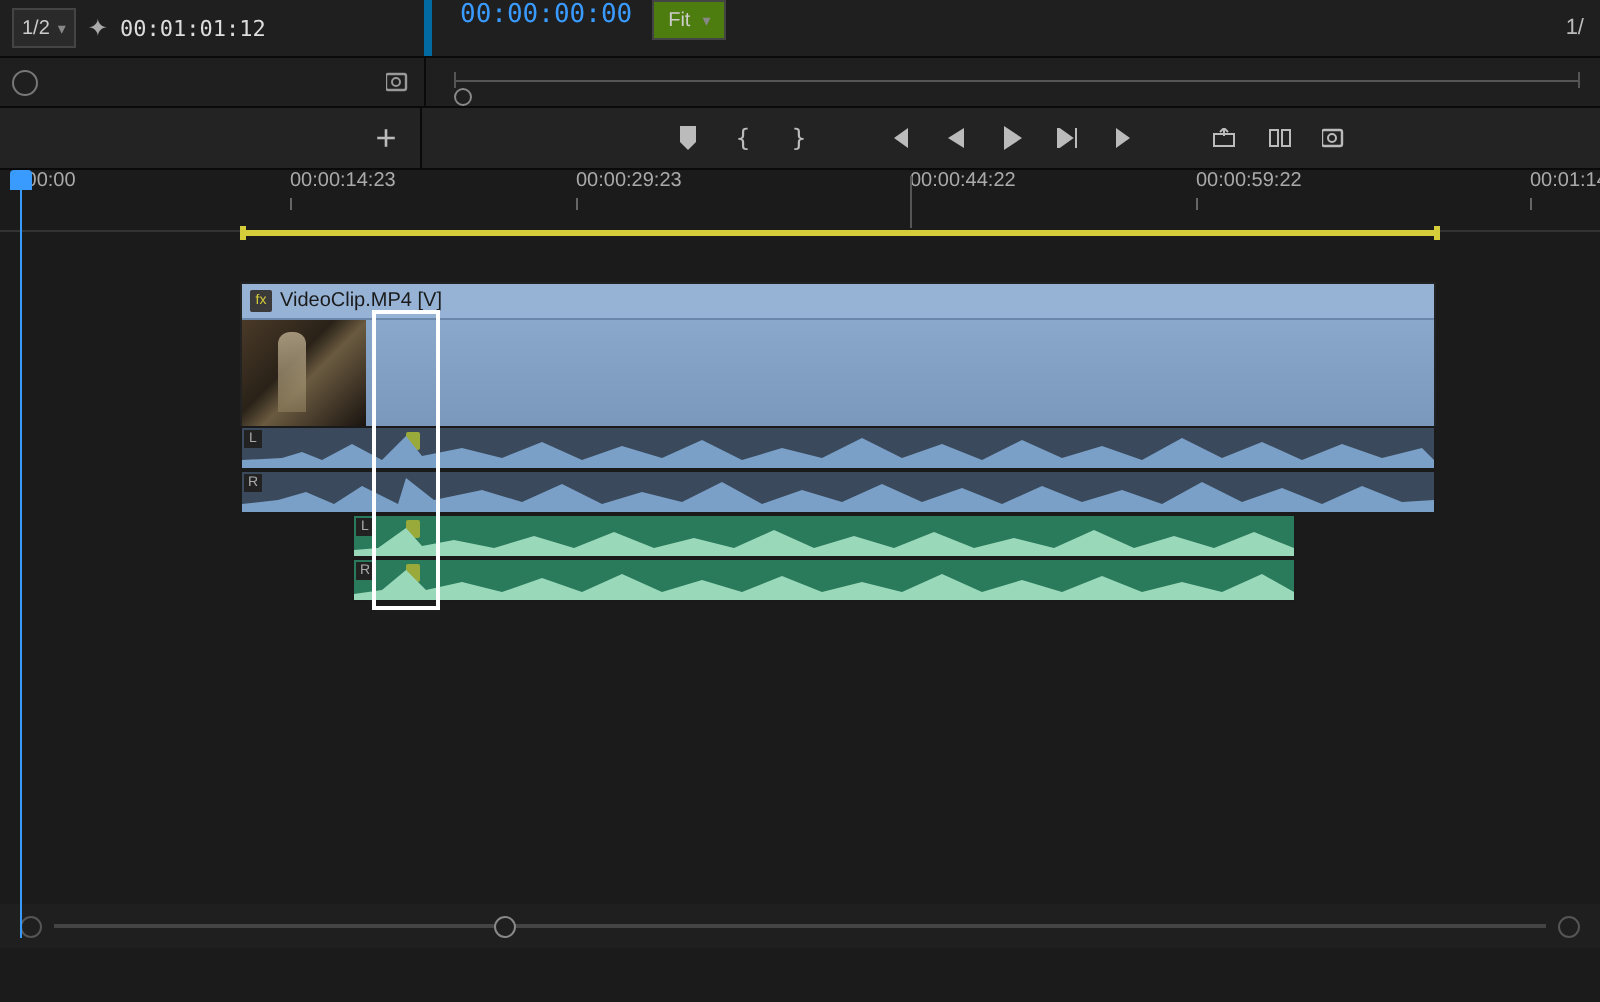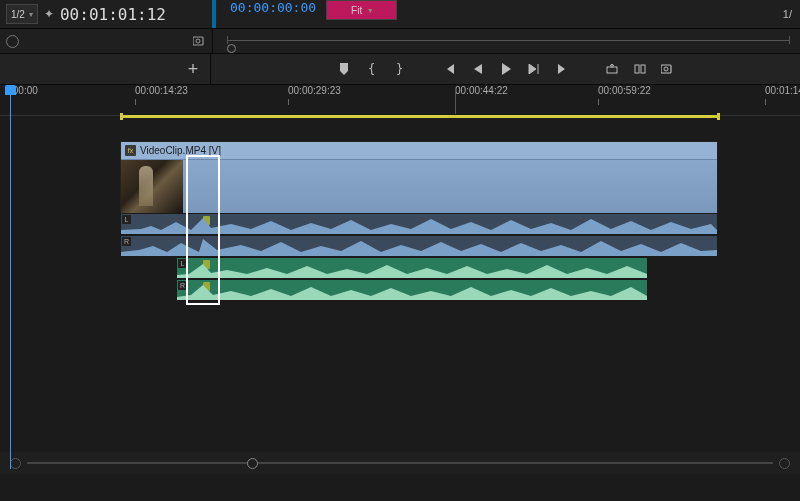--- a/index.html
+++ b/index.html
@@ -1,24 +1,24 @@
 <!DOCTYPE html>
 <html><head>
 <meta charset="utf-8">
 <style>
   html,body{margin:0;padding:0;width:800px;height:501px;background:#1b1b1b;font-family:"Segoe UI",Arial,sans-serif;font-size:11px;color:#ccc;overflow:hidden}
   .top-bar{display:flex;height:28px;background:#1f1f1f;border-bottom:1px solid #0a0a0a}
   .top-left{width:200px;display:flex;align-items:center;gap:6px;padding:0 6px;border-right:4px solid #0369a1}
   .zoom-sel{background:#2a2a2a;border:1px solid #444;color:#ccc;height:18px;font-size:10px;display:flex;align-items:center;padding:0 4px;gap:4px}
   .zoom-sel::after{content:"▾";font-size:8px;color:#888}
   .wrench{color:#aaa;font-size:12px}
-  .tc-white{color:#ddd;font-family:monospace;font-size:16px}
+  .tc-white{color:#ddd;font-family:monospace;font-size:11px}
   .top-mid{flex:1;display:flex;align-items:flex-start;gap:10px;padding:0 14px}
   .tc-blue{color:#3a9bff;font-family:monospace;font-size:13px}
-  .fit-sel{background:#be185d;border:1px solid #444;color:#ccc;height:18px;font-size:10px;display:flex;align-items:center;padding:0 24px;gap:6px}
+  .fit-sel{background:#4d7c0f;border:1px solid #444;color:#ccc;height:18px;font-size:10px;display:flex;align-items:center;padding:0 7px;gap:6px}
   .fit-sel::after{content:"▾";font-size:8px;color:#888}
   .top-right{width:40px;display:flex;align-items:center;justify-content:flex-end;padding-right:8px;color:#bbb;font-size:11px}
 
   .bar2{display:flex;height:24px;background:#1f1f1f;border-bottom:1px solid #0a0a0a}
   .bar2-left{width:200px;display:flex;align-items:center;justify-content:space-between;padding:0 6px;border-right:1px solid #0a0a0a}
   .ring{width:11px;height:11px;border:1.5px solid #777;border-radius:50%}
   .cam{color:#999;font-size:12px}
   .bar2-mid{flex:1;position:relative}
   .mini-ruler{position:absolute;left:14px;right:10px;top:11px;height:1px;background:#555}
   .mini-ruler::before,.mini-ruler::after{content:"";position:absolute;width:1px;height:8px;background:#555;top:-4px}
@@ -160,21 +160,21 @@
           <circle cx="5" cy="5" r="2" fill="none" stroke="#bbb"></circle>
         </svg>
       </span>
   </div>
 </div>
 
 <div class="timeline">
 
   <div class="ruler">
     <span class="tick" style="left:10px">:00:00</span>
-    <span class="tick" style="left:135px">00:00:14:23</span>
+    <span class="tick" style="left:145px">00:00:14:23</span>
     <span class="tick" style="left:288px">00:00:29:23</span>
     <span class="tick" style="left:455px">00:00:44:22</span>
     <span class="tick" style="left:598px">00:00:59:22</span>
     <span class="tick" style="left:765px">00:01:14:22</span>
     <span class="mid-tick" style="left:455px"></span>
   </div>
 
   <div class="work-area"></div>
   <div class="playhead"></div>
 

